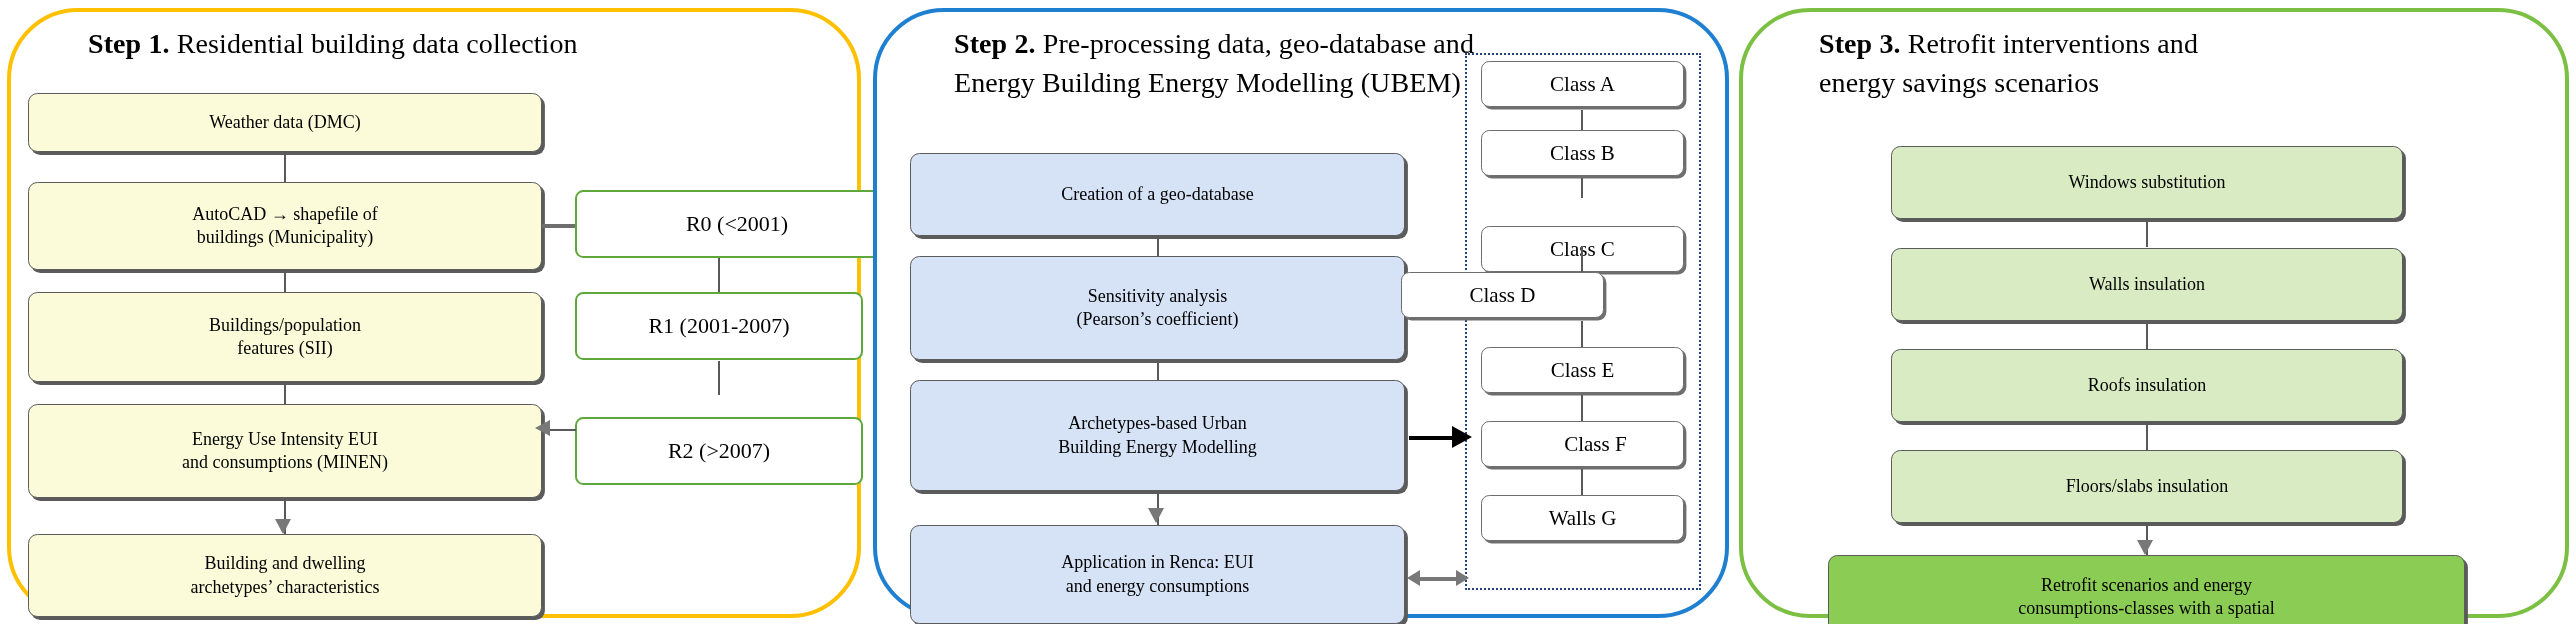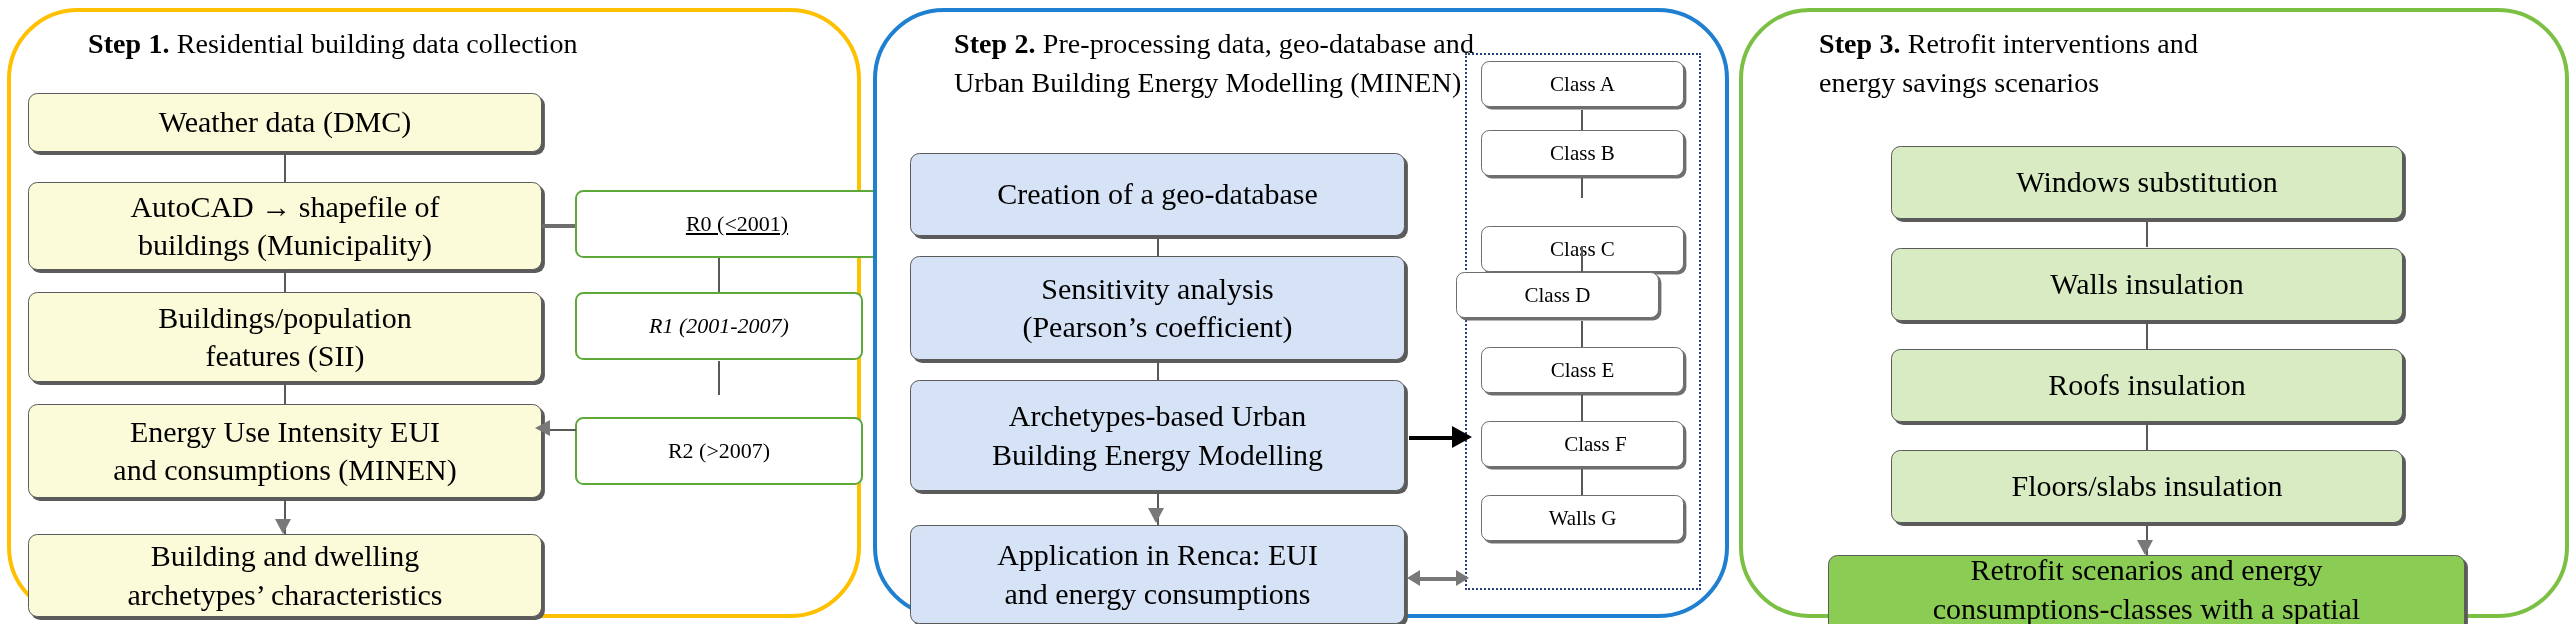--- a/index.html
+++ b/index.html
@@ -49,21 +49,21 @@
   .fbox {
     position: absolute;
     box-sizing: border-box;
     border: 1.8px solid #5B5B5B;
     border-radius: 9.4px;
     box-shadow: 2.9px 2.9px 0 0 #5B5B5B;
     display: flex;
     align-items: center;
     justify-content: center;
     text-align: center;
-    font-size: 30px;
+    font-size: 18px;
     line-height: 1.28;
     color: #000000;
     padding: 2.4px 8.3px;
     white-space: pre-line;
   }
   .fbox.yellow { background: #FBFBD9; }
   .fbox.blue   { background: #D6E3F7; }
   .fbox.green  { background: #D9EBC2; }
   .fbox.green-dark { background: #8BCC54; }
   .fbox.green-edge {
@@ -161,34 +161,34 @@
 
   <div class="fbox yellow" style="left:28px;  top:404px; width:514px; height:94px;">Energy Use Intensity EUI
 and consumptions (MINEN)</div>
   <div class="vline" style="left:284px; top:499px; height:35px;"></div>
   <div class="arrow-down" style="left:275px; top:519px;"></div>
 
   <div class="fbox yellow" style="left:28px;  top:534px; width:514px; height:83px;">Building and dwelling
 archetypes’ characteristics</div>
 
   <div class="hline thick" style="left:542px; top:224px; width:33px;"></div>
-  <div class="fbox green-edge" style="left:575px; top:190px; width:324px; height:68px;text-decoration:underline;">R0 (&lt;2001)</div>
+  <div class="fbox green-edge" style="left:575px; top:190px; width:324px; height:68px;">R0 (&lt;2001)</div>
   <div class="vline" style="left:718px; top:258px; height:34px;"></div>
 
-  <div class="fbox green-edge" style="left:575px; top:292px; width:288px; height:68px;font-style:italic;">R1 (2001-2007)</div>
+  <div class="fbox green-edge" style="left:575px; top:292px; width:288px; height:68px;">R1 (2001-2007)</div>
   <div class="vline" style="left:718px; top:361px; height:34px;"></div>
 
   <div class="fbox green-edge" style="left:575px; top:417px; width:288px; height:68px;">R2 (&gt;2007)</div>
   <div class="hline" style="left:548px; top:429px; width:28px;"></div>
   <div class="arrow-left" style="left:535px; top:420px;"></div>
 
   <div class="panel panel-2"></div>
 
   <div class="panel-title pt-2"><span class="step-label">Step 2.</span> <span>Pre-processing data, geo-database and
-Urban Building Energy Modelling (MINEN)</span></div>
+Energy Building Energy Modelling (UBEM)</span></div>
 
   <div class="fbox blue" style="left:910px; top:153px; width:495px; height:83px;">Creation of a geo-database</div>
   <div class="vline" style="left:1157px; top:236px; height:20px;"></div>
 
   <div class="fbox blue" style="left:910px; top:256px; width:495px; height:104px;">Sensitivity analysis
 (Pearson’s coefficient)</div>
   <div class="vline" style="left:1157px; top:360px; height:20px;"></div>
 
   <div class="fbox blue" style="left:910px; top:380px; width:495px; height:111px;">Archetypes-based  Urban
 Building Energy Modelling</div>
@@ -202,21 +202,21 @@
 
   <div class="fbox classbox" style="left:1481px; top:61px; width:203px; height:46px;">Class A</div>
   <div class="vline" style="left:1581px; top:110px; height:20px;"></div>
 
   <div class="fbox classbox" style="left:1481px; top:130px; width:203px; height:46px;text-align:right;">Class B</div>
   <div class="vline" style="left:1581px; top:178px; height:20px;"></div>
 
   <div class="fbox classbox" style="left:1481px; top:198px; width:203px; height:46px;margin-top:28px;">Class C</div>
   <div class="vline" style="left:1581px; top:246px; height:26px;"></div>
 
-  <div class="fbox classbox" style="left:1456px; top:272px; width:203px; height:46px;">Class D</div>
+  <div class="fbox classbox" style="left:1401px; top:272px; width:203px; height:46px;">Class D</div>
   <div class="vline" style="left:1581px; top:321px; height:26px;"></div>
 
   <div class="fbox classbox" style="left:1481px; top:347px; width:203px; height:46px;">Class E</div>
   <div class="vline" style="left:1581px; top:395px; height:26px;"></div>
 
   <div class="fbox classbox" style="left:1481px; top:421px; width:203px; height:46px;padding-left:34px;">Class F</div>
   <div class="vline" style="left:1581px; top:469px; height:26px;"></div>
 
   <div class="fbox classbox" style="left:1481px; top:495px; width:203px; height:46px;">Walls G</div>
 

